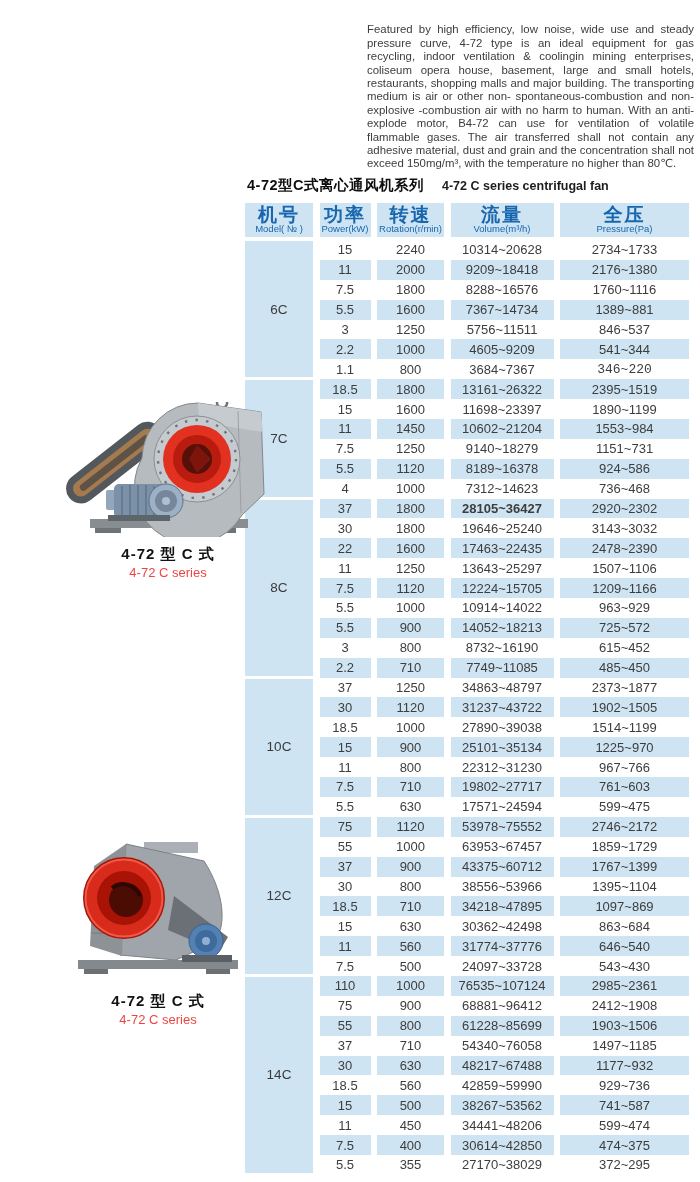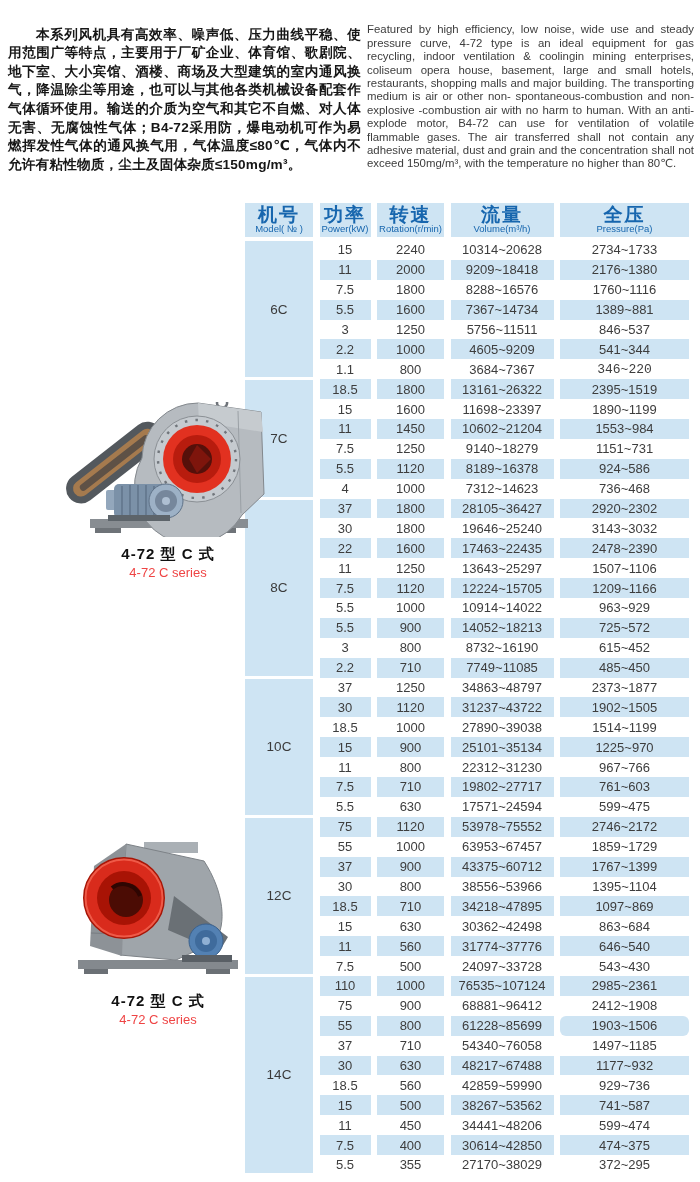--- a/index.html
+++ b/index.html
@@ -36,23 +36,25 @@
   .fig2{left:16px;top:818px;width:204px;}
   .fig svg{display:block;}
   .cap-zh{font-size:15px;font-weight:700;color:#111;margin-top:8px;letter-spacing:1px;}
   .cap-en{font-size:13px;color:#ef4444;margin-top:1px;}
 </style>
 </head>
 <body>
 
 <div class="page">
 
-  <p class="intro-zh">本系列风机具有高效率、噪声低、压力曲线平稳、使用范围广等特点，主要用于厂矿企业、体育馆、歌剧院、地下室、大小宾馆、酒楼、商场及大型建筑的室内通风换气，降温除尘等用途，也可以与其他各类机械设备配套作气体循环使用。输送的介质为空气和其它不自燃、对人体无害、无腐蚀性气体；B4-72采用防，爆电动机可作为易燃挥发性气体的通风换气用，气体温度≤80℃，气体内不允许有粘性物质，尘土及固体杂质≤150mg/m³。</p>
   <p class="intro-en">Featured by high efficiency, low noise, wide use and steady pressure curve, 4-72 type is an ideal equipment for gas recycling, indoor ventilation &amp; coolingin mining enterprises, coliseum opera house, basement, large and small hotels, restaurants, shopping malls and major building. The transporting medium is air or other non- spontaneous-combustion and non- explosive -combustion air with no harm to human. With an anti-explode motor, B4-72 can use for ventilation of volatile flammable gases. The air transferred shall not contain any adhesive material, dust and grain and the concentration shall not exceed 150mg/m³, with the temperature no higher than 80℃.</p>
 
+  <div class="title-row">
+    <span class="t-zh">4-72型C式离心通风机系列</span><span class="t-en">4-72 C series centrifugal fan</span>
+  </div>
 
   <div class="spec-table">
     <div class="cell th" style="grid-column:1;grid-row:1">
       <span class="zh">机号</span>
       <span class="en">Model( № )</span>
     </div>
     <div class="cell th" style="grid-column:2;grid-row:1">
       <span class="zh">功率</span>
       <span class="en">Power(kW)</span>
     </div>
@@ -119,21 +121,21 @@
       <div class="cell data-cell blue" style="grid-area: 13 / 3;">1120</div>
       <div class="cell data-cell blue" style="grid-area: 13 / 4;">8189~16378</div>
       <div class="cell data-cell blue" style="grid-area: 13 / 5;">924~586</div>
       <div class="cell data-cell" style="grid-area: 14 / 2;">4</div>
       <div class="cell data-cell" style="grid-area: 14 / 3;">1000</div>
       <div class="cell data-cell" style="grid-area: 14 / 4;">7312~14623</div>
       <div class="cell data-cell" style="grid-area: 14 / 5;">736~468</div>
       <div class="cell model-cell" style="grid-area: 15 / 1 / 24;">8C</div>
       <div class="cell data-cell blue" style="grid-area: 15 / 2;">37</div>
       <div class="cell data-cell blue" style="grid-area: 15 / 3;">1800</div>
-      <div class="cell data-cell blue" style="grid-area: 15 / 4;">28105~36427</div>
+      <div class="cell data-cell blue" style="grid-area: 15 / 4; font-weight: bold;">28105~36427</div>
       <div class="cell data-cell blue" style="grid-area: 15 / 5;">2920~2302</div>
       <div class="cell data-cell" style="grid-area: 16 / 2;">30</div>
       <div class="cell data-cell" style="grid-area: 16 / 3;">1800</div>
       <div class="cell data-cell" style="grid-area: 16 / 4;">19646~25240</div>
       <div class="cell data-cell" style="grid-area: 16 / 5;">3143~3032</div>
       <div class="cell data-cell blue" style="grid-area: 17 / 2;">22</div>
       <div class="cell data-cell blue" style="grid-area: 17 / 3;">1600</div>
       <div class="cell data-cell blue" style="grid-area: 17 / 4;">17463~22435</div>
       <div class="cell data-cell blue" style="grid-area: 17 / 5;">2478~2390</div>
       <div class="cell data-cell" style="grid-area: 18 / 2;">11</div>
@@ -227,21 +229,21 @@
       <div class="cell data-cell blue" style="grid-area: 39 / 3;">1000</div>
       <div class="cell data-cell blue" style="grid-area: 39 / 4;">76535~107124</div>
       <div class="cell data-cell blue" style="grid-area: 39 / 5;">2985~2361</div>
       <div class="cell data-cell" style="grid-area: 40 / 2;">75</div>
       <div class="cell data-cell" style="grid-area: 40 / 3;">900</div>
       <div class="cell data-cell" style="grid-area: 40 / 4;">68881~96412</div>
       <div class="cell data-cell" style="grid-area: 40 / 5;">2412~1908</div>
       <div class="cell data-cell blue" style="grid-area: 41 / 2;">55</div>
       <div class="cell data-cell blue" style="grid-area: 41 / 3;">800</div>
       <div class="cell data-cell blue" style="grid-area: 41 / 4;">61228~85699</div>
-      <div class="cell data-cell blue" style="grid-area: 41 / 5; border-radius: 6px;">1903~1506</div>
+      <div class="cell data-cell blue" style="grid-area: 41 / 5;">1903~1506</div>
       <div class="cell data-cell" style="grid-area: 42 / 2;">37</div>
       <div class="cell data-cell" style="grid-area: 42 / 3;">710</div>
       <div class="cell data-cell" style="grid-area: 42 / 4;">54340~76058</div>
       <div class="cell data-cell" style="grid-area: 42 / 5;">1497~1185</div>
       <div class="cell data-cell blue" style="grid-area: 43 / 2;">30</div>
       <div class="cell data-cell blue" style="grid-area: 43 / 3;">630</div>
       <div class="cell data-cell blue" style="grid-area: 43 / 4;">48217~67488</div>
       <div class="cell data-cell blue" style="grid-area: 43 / 5;">1177~932</div>
       <div class="cell data-cell" style="grid-area: 44 / 2;">18.5</div>
       <div class="cell data-cell" style="grid-area: 44 / 3;">560</div>

